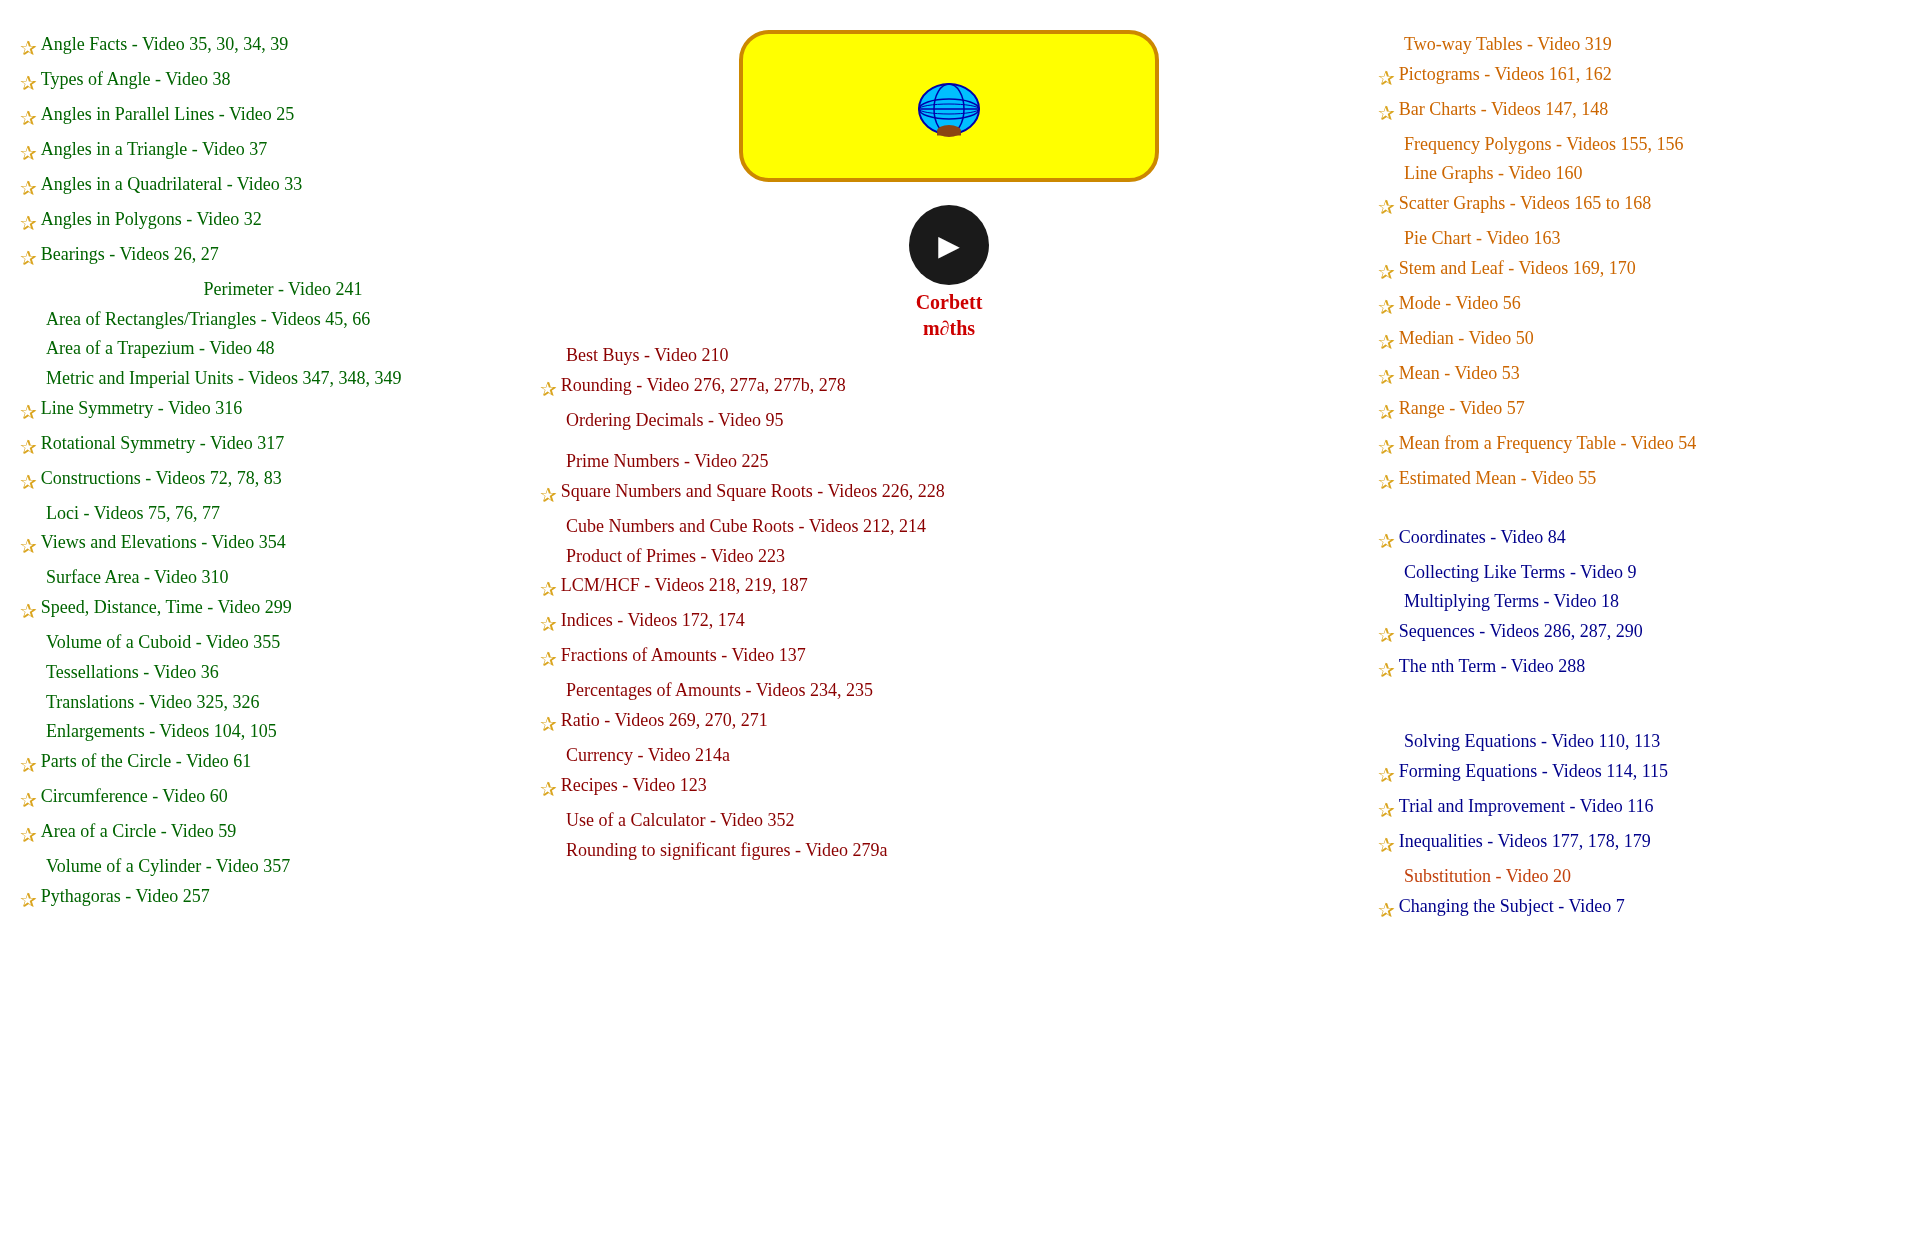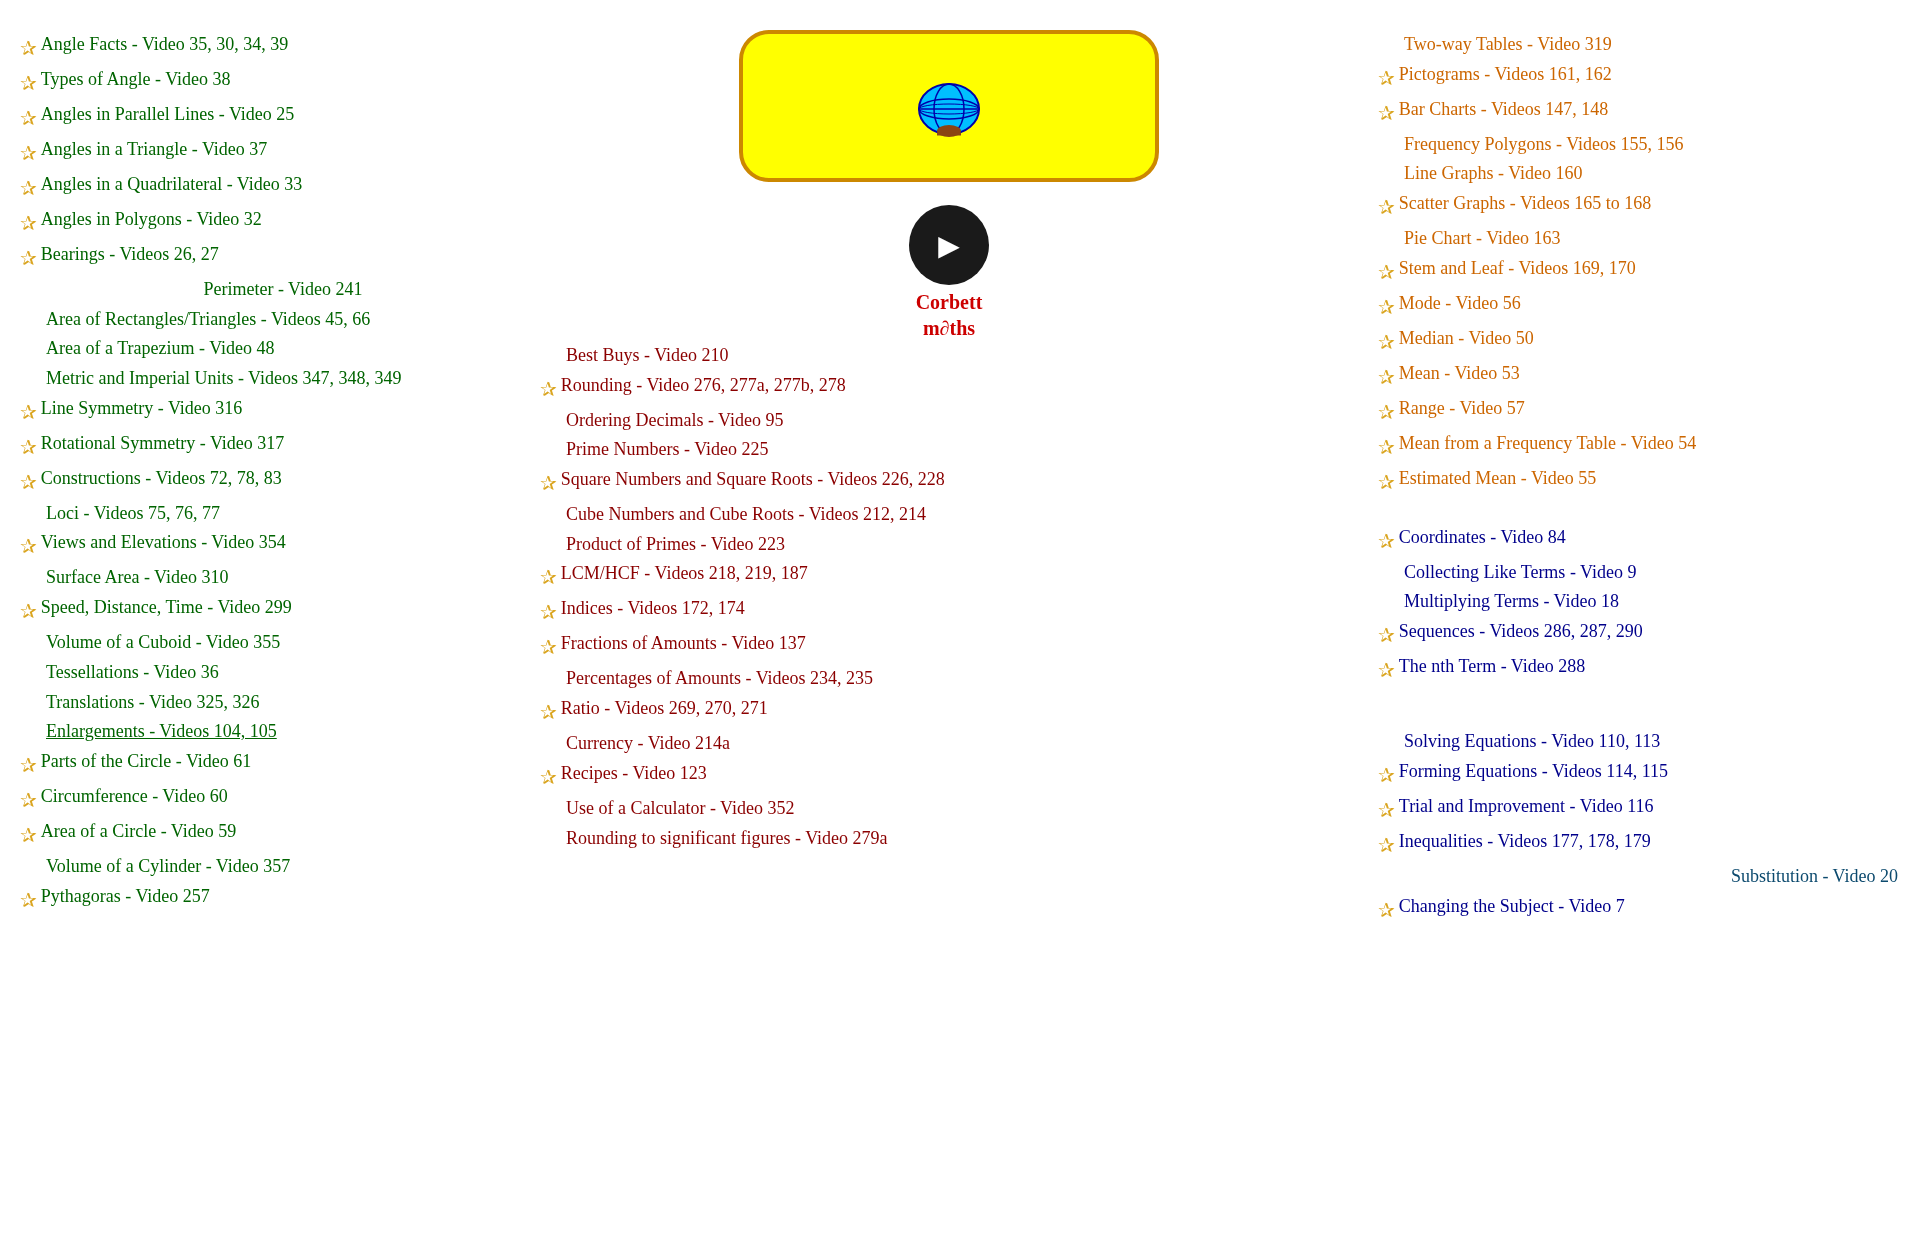--- a/index.html
+++ b/index.html
@@ -211,21 +211,21 @@
           <span>Volume of a Cuboid - Video 355</span>
         </div>
         <div class="item" style="color: rgb(0, 100, 0);">
           <span style="display: inline-block; width: 26px;"></span>
           <span>Tessellations - Video 36</span>
         </div>
         <div class="item" style="color: rgb(0, 100, 0); align-items: center;">
           <span style="display: inline-block; width: 26px;"></span>
           <span>Translations - Video 325, 326</span>
         </div>
-        <div class="item" style="color: rgb(0, 100, 0); text-decoration: underline;">
+        <div class="item" style="color: rgb(0, 100, 0);">
           <span style="display: inline-block; width: 26px;"></span>
           <span>Enlargements - Videos 104, 105</span>
         </div>
         <div class="item" style="color: rgb(0, 100, 0);">
           <span class="star" style="color: rgb(218, 165, 32);">✰</span>
           <span>Parts of the Circle - Video 61</span>
         </div>
         <div class="item" style="color: rgb(0, 100, 0);">
           <span class="star" style="color: rgb(218, 165, 32);">✰</span>
           <span>Circumference - Video 60</span>
@@ -272,21 +272,21 @@
             <span>Best Buys - Video 210</span>
           </div>
           <div class="item" style="color: rgb(139, 0, 0);">
             <span class="star" style="color: rgb(218, 165, 32);">✰</span>
             <span>Rounding - Video 276, 277a, 277b, 278</span>
           </div>
           <div class="item" style="color: rgb(139, 0, 0);">
             <span style="display: inline-block; width: 26px;"></span>
             <span>Ordering Decimals - Video 95</span>
           </div>
-          <div class="item" style="color: rgb(139, 0, 0);">
+          <div class="item" style="color: rgb(139, 0, 0); margin-top: 12px;">
             <span style="display: inline-block; width: 26px;"></span>
             <span>Prime Numbers - Video 225</span>
           </div>
           <div class="item" style="color: rgb(139, 0, 0);">
             <span class="star" style="color: rgb(218, 165, 32);">✰</span>
             <span>Square Numbers and Square Roots - Videos 226, 228</span>
           </div>
           <div class="item" style="color: rgb(139, 0, 0);">
             <span style="display: inline-block; width: 26px;"></span>
             <span>Cube Numbers and Cube Roots - Videos 212, 214</span>
@@ -424,21 +424,21 @@
             <span>Forming Equations - Videos 114, 115</span>
           </div>
           <div class="item" style="color: rgb(0, 0, 139);">
             <span class="star" style="color: rgb(218, 165, 32);">✰</span>
             <span>Trial and Improvement - Video 116</span>
           </div>
           <div class="item" style="color: rgb(0, 0, 139);">
             <span class="star" style="color: rgb(218, 165, 32);">✰</span>
             <span>Inequalities - Videos 177, 178, 179</span>
           </div>
-          <div class="item" style="color: #0c4a6e; justify-content: flex-end;">
+          <div class="item" style="color: #c2410c;">
             <span style="display: inline-block; width: 26px;"></span>
             <span>Substitution - Video 20</span>
           </div>
           <div class="item" style="color: rgb(0, 0, 139);">
             <span class="star" style="color: rgb(218, 165, 32);">✰</span>
             <span>Changing the Subject - Video 7</span>
           </div>
         </div>
     </div>
   </div>

